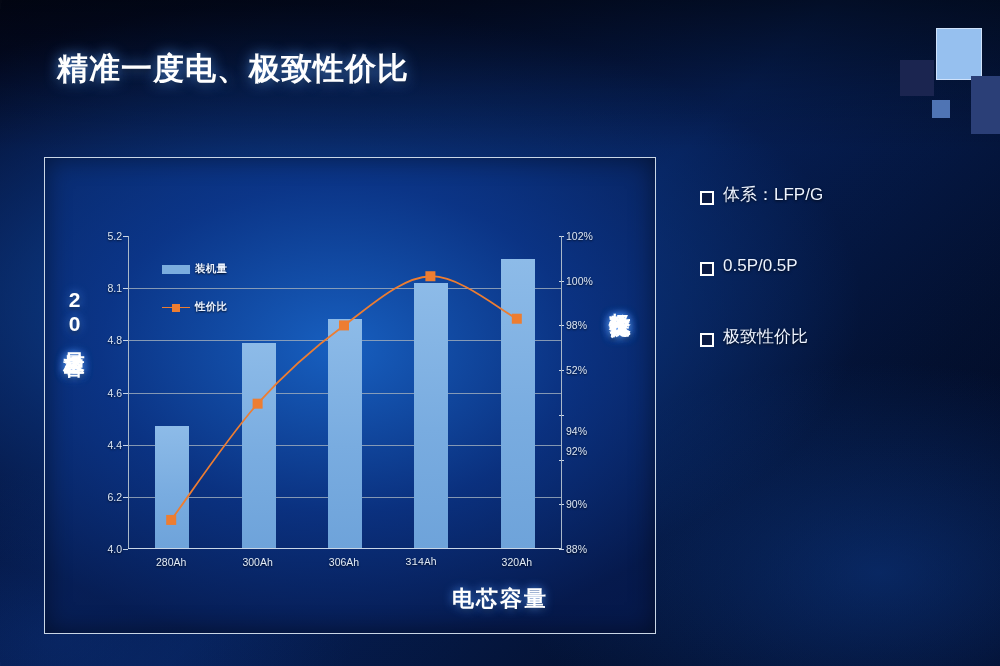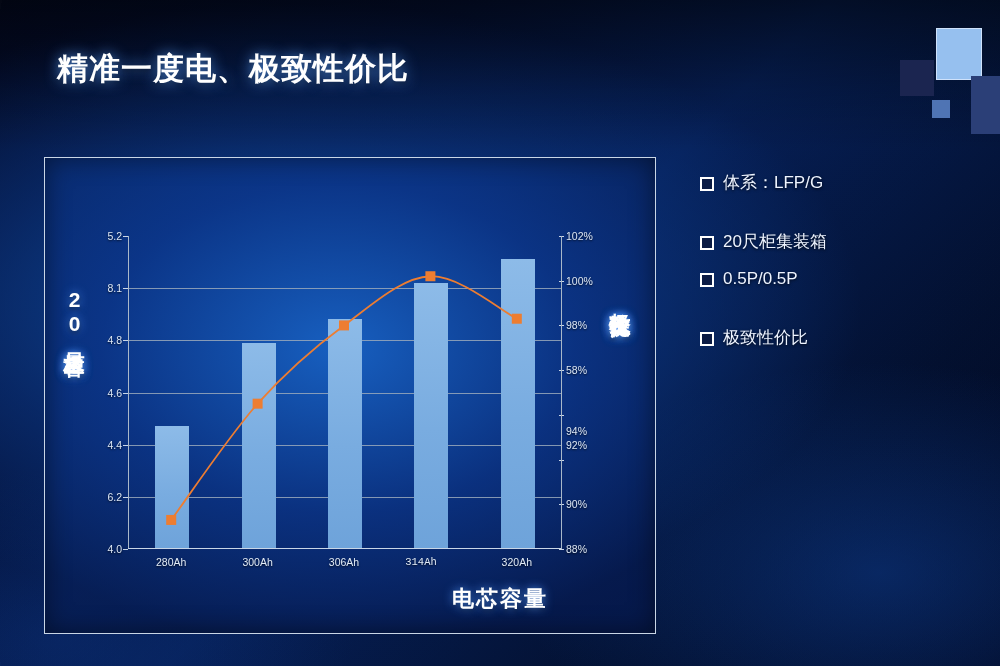--- a/index.html
+++ b/index.html
@@ -106,22 +106,22 @@
   }
   .axis-title.right{
     left:606px;top:296px;width:28px;font-size:21px;
     writing-mode:vertical-rl;text-orientation:upright;letter-spacing:1px;
   }
   .axis-title.bottom{left:0;right:0;top:584px;text-align:center;font-size:22px;letter-spacing:2px;}
 
   
   .bullets{position:absolute;left:700px;top:172px;width:290px;}
   .bgroup{margin-bottom:0;}
-  .bullet{display:flex;align-items:flex-start;margin-bottom:14px;font-size:17px;color:#eef4ff;
-    text-shadow:0 1px 3px rgba(0,0,0,.75);white-space:nowrap;line-height:1.35;}
+  .bullet{display:flex;align-items:center;margin-bottom:14px;font-size:17px;color:#eef4ff;
+    text-shadow:0 1px 3px rgba(0,0,0,.75);white-space:nowrap;line-height:1.35;margin-top:12px;}
   .bullet .sq{
     flex:0 0 auto;width:10px;height:10px;border:2px solid #ffffff;background:#0b1b44;
     margin-right:9px;margin-top:5px;
   }
   .spacer-lg{height:22px;}
 </style>
 </head>
 <body>
 
 <div class="slide">
@@ -151,25 +151,25 @@
       <div class="tick" style="top: 52.1667px; right: -6px;"></div>
       <div class="ylab" style="top: 0px;">5.2</div>
       <div class="tick" style="top: 0px; right: -6px;"></div>
     </div>
 
   <div class="ylabs-right" id="yright">
       <div class="ylab" style="top: 313px;">88%</div>
       <div class="tick" style="top: 313px; left: -7px;"></div>
       <div class="ylab" style="top: 268.286px;">90%</div>
       <div class="tick" style="top: 268.286px; left: -7px;"></div>
-      <div class="ylab" style="top: 209px;">92%</div>
+      <div class="ylab" style="top: 215px;">92%</div>
       <div class="tick" style="top: 223.571px; left: -7px;"></div>
       <div class="ylab" style="top: 195px;">94%</div>
       <div class="tick" style="top: 178.857px; left: -7px;"></div>
-      <div class="ylab" style="top: 134.143px;">58%</div>
+      <div class="ylab" style="top: 134.143px;">52%</div>
       <div class="tick" style="top: 134.143px; left: -7px;"></div>
       <div class="ylab" style="top: 89.4286px;">98%</div>
       <div class="tick" style="top: 89.4286px; left: -7px;"></div>
       <div class="ylab" style="top: 44.7143px;">100%</div>
       <div class="tick" style="top: 44.7143px; left: -7px;"></div>
       <div class="ylab" style="top: 0px;">102%</div>
       <div class="tick" style="top: 0px; left: -7px;"></div>
     </div>
 
   <div class="plot">
@@ -200,40 +200,46 @@
     </svg>
 
   <div id="xlabels">
       <div class="xlab" style="left: 171.2px;">280Ah</div>
       <div class="xlab" style="left: 257.6px;">300Ah</div>
       <div class="xlab" style="left: 344px;">306Ah</div>
       <div class="xlab" style="left: 421px; font-family: Liberation Mono, monospace;">314Ah</div>
       <div class="xlab" style="left: 516.8px;">320Ah</div>
     </div>
 
+  <div class="legend">
+    <div class="row">
+      <span class="swatch-bar"></span>
+      <span class="ltext">装机量</span>
+    </div>
+    <div class="row">
+      <span class="swatch-line"></span>
+      <span class="ltext">性价比</span>
+    </div>
+  </div>
 
   <div class="axis-title left">20尺柜容量</div>
   <div class="axis-title right">极致性价比</div>
   <div class="axis-title bottom">电芯容量</div>
 
   <div class="bullets">
     <div class="bgroup" id="g1">
         <div class="bullet">
           <span class="sq"></span>
           <span>体系：LFP/G</span>
         </div>
       </div>
     <div class="spacer-lg"></div>
     <div class="bgroup" id="g2">
         <div class="bullet">
           <span class="sq"></span>
-          <span>20尺柜集装箱</span>
-        </div>
-        <div class="bullet">
-          <span class="sq"></span>
           <span>0.5P/0.5P</span>
         </div>
       </div>
     <div class="spacer-lg"></div>
     <div class="bgroup" id="g3">
         <div class="bullet">
           <span class="sq"></span>
           <span>极致性价比</span>
         </div>
       </div>

